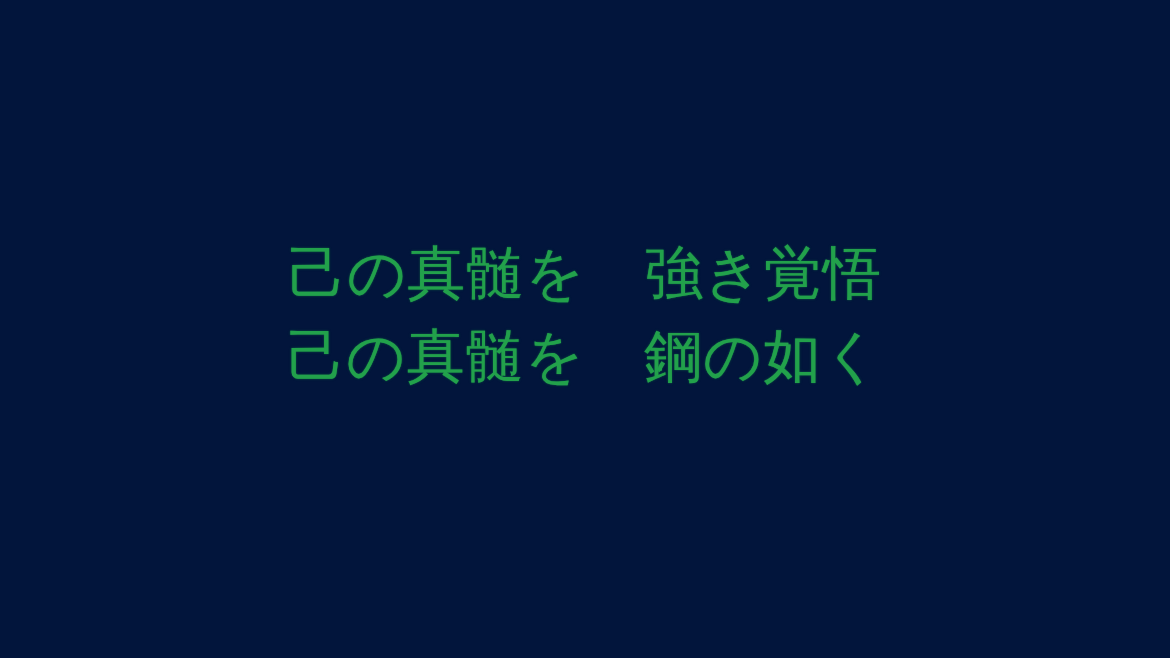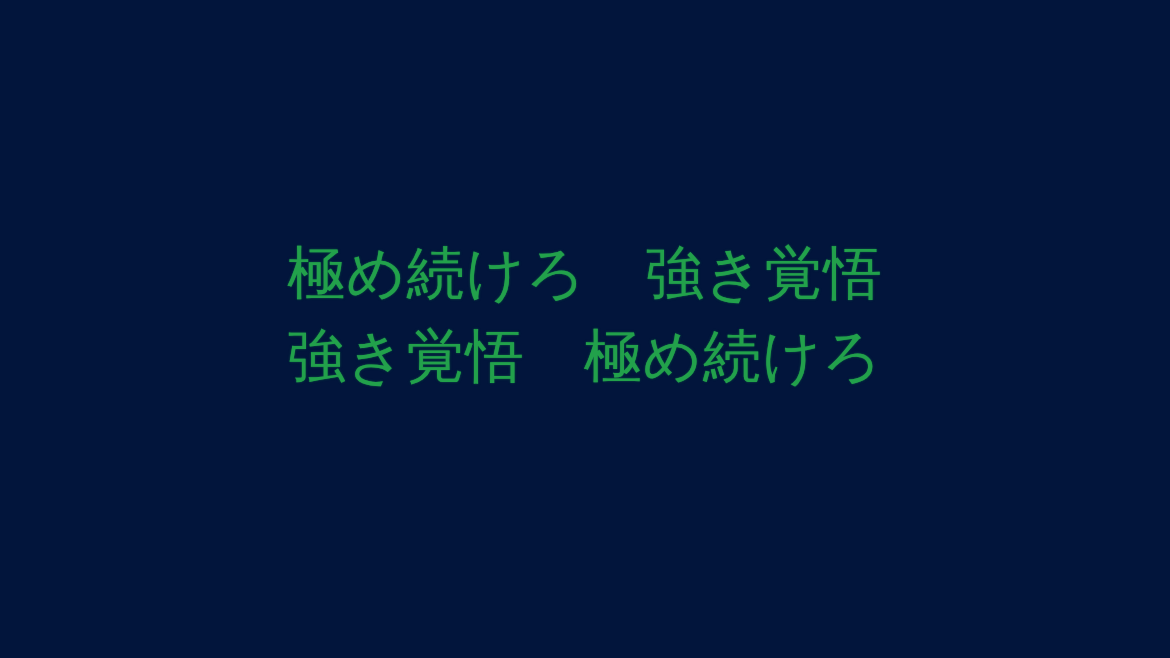--- a/index.html
+++ b/index.html
@@ -56,19 +56,19 @@
     -webkit-font-smoothing: antialiased;
   }
 </style>
 </head>
 <body>
 
 <div id="screen" style="background: rgb(2, 21, 60);">
 
   <div id="lyric-block">
 
-    <div class="lyric-line" style="color: rgb(34, 161, 75);">極め続けろ　強き覚悟</div>
+    <div class="lyric-line" style="color: rgb(34, 161, 75);">己の真髄を　強き覚悟</div>
 
-    <div class="lyric-line" style="color: rgb(34, 161, 75);">強き覚悟　極め続けろ</div>
+    <div class="lyric-line" style="color: rgb(34, 161, 75);">己の真髄を　鋼の如く</div>
 
   </div>
 
 </div>
 
 </body></html>

